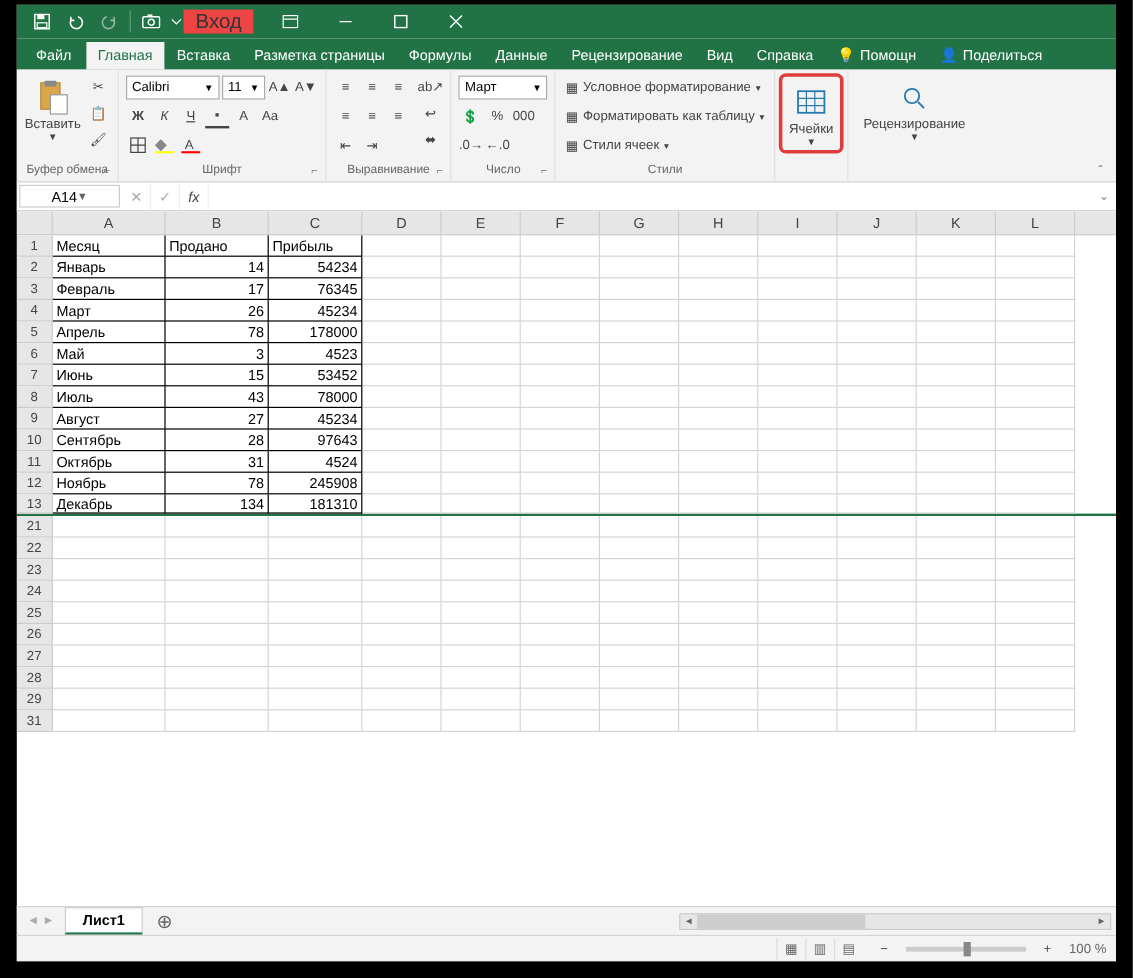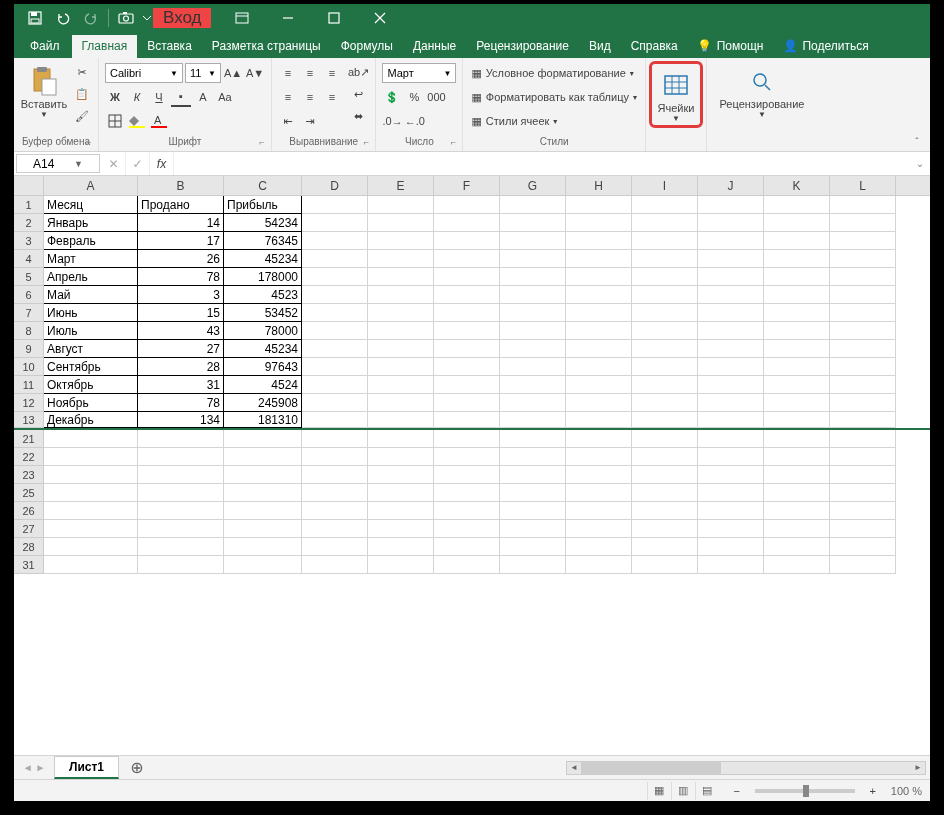--- a/index.html
+++ b/index.html
@@ -34,21 +34,21 @@
 .ribbon-row { display: flex; gap: 2px; align-items: center; height: 22px; }
 .ribbon-btn { min-width: 20px; height: 20px; display: flex; align-items: center; justify-content: center; cursor: pointer; font-size: 11px; color: #444; }
 .font-combo { height: 20px; border: 1px solid #ababab; background: #fff; font-size: 11px; padding: 0 4px; display: flex; align-items: center; }
 .dialog-launcher { position: absolute; bottom: 2px; right: 2px; width: 14px; height: 14px; font-size: 9px; display: flex; align-items: center; justify-content: center; cursor: pointer; color: #777; }
 .styles-item { display: flex; align-items: center; height: 22px; font-size: 11px; color: #444; cursor: pointer; padding: 0 2px; gap: 4px; }
 .ribbon-collapse { position: absolute; right: 4px; bottom: 2px; width: 18px; height: 14px; font-size: 10px; color: #666; cursor: pointer; display: flex; align-items: center; justify-content: center; }
 .highlighted { border: 3px solid #e03c3c; border-radius: 6px; padding: 2px; }
 
 
 .formula-bar { height: 24px; border-bottom: 1px solid #d4d4d4; display: flex; align-items: stretch; background: #fff; }
-.name-box { width: 84px; border: 1px solid #ccc; margin: 2px; font-size: 12px; padding: 0 16px; display: flex; align-items: center; justify-content: space-between; }
+.name-box { width: 84px; border: 1px solid #ccc; margin: 2px; font-size: 12px; padding: 0 16px; display: flex; align-items: center; justify-content: center; }
 .name-box-dd { font-size: 9px; color: #666; }
 .fb-btn { width: 24px; display: flex; align-items: center; justify-content: center; color: #aaa; cursor: pointer; font-size: 12px; border-right: 1px solid #eee; }
 .fb-input { flex: 1; border: none; outline: none; padding: 0 6px; font-size: 12px; }
 .fb-expand { width: 20px; display: flex; align-items: center; justify-content: center; color: #888; cursor: pointer; font-size: 10px; }
 
 
 .grid-area { flex: 1; display: flex; flex-direction: column; overflow: hidden; }
 .col-headers { display: flex; height: 20px; background: #e6e6e6; border-bottom: 1px solid #ccc; }
 .corner { width: 30px; background: #e6e6e6; border-right: 1px solid #ccc; }
 .col-h { border-right: 1px solid #ccc; font-size: 12px; color: #444; display: flex; align-items: center; justify-content: center; cursor: pointer; }
@@ -604,20 +604,35 @@
             <div class="cell" style="width: 66px;"></div>
             <div class="cell" style="width: 66px;"></div>
             <div class="cell" style="width: 66px;"></div>
             <div class="cell" style="width: 66px;"></div>
             <div class="cell" style="width: 66px;"></div>
             <div class="cell" style="width: 66px;"></div>
             <div class="cell" style="width: 66px;"></div>
             <div class="cell" style="width: 66px;"></div>
           </div>
           <div class="row">
+            <div class="row-h">24</div>
+            <div class="cell" style="width: 94px;"></div>
+            <div class="cell" style="width: 86px;"></div>
+            <div class="cell" style="width: 78px;"></div>
+            <div class="cell" style="width: 66px;"></div>
+            <div class="cell" style="width: 66px;"></div>
+            <div class="cell" style="width: 66px;"></div>
+            <div class="cell" style="width: 66px;"></div>
+            <div class="cell" style="width: 66px;"></div>
+            <div class="cell" style="width: 66px;"></div>
+            <div class="cell" style="width: 66px;"></div>
+            <div class="cell" style="width: 66px;"></div>
+            <div class="cell" style="width: 66px;"></div>
+          </div>
+          <div class="row">
             <div class="row-h">25</div>
             <div class="cell" style="width: 94px;"></div>
             <div class="cell" style="width: 86px;"></div>
             <div class="cell" style="width: 78px;"></div>
             <div class="cell" style="width: 66px;"></div>
             <div class="cell" style="width: 66px;"></div>
             <div class="cell" style="width: 66px;"></div>
             <div class="cell" style="width: 66px;"></div>
             <div class="cell" style="width: 66px;"></div>
             <div class="cell" style="width: 66px;"></div>
@@ -650,20 +665,35 @@
             <div class="cell" style="width: 66px;"></div>
             <div class="cell" style="width: 66px;"></div>
             <div class="cell" style="width: 66px;"></div>
             <div class="cell" style="width: 66px;"></div>
             <div class="cell" style="width: 66px;"></div>
             <div class="cell" style="width: 66px;"></div>
             <div class="cell" style="width: 66px;"></div>
           </div>
           <div class="row">
             <div class="row-h">28</div>
+            <div class="cell" style="width: 94px;"></div>
+            <div class="cell" style="width: 86px;"></div>
+            <div class="cell" style="width: 78px;"></div>
+            <div class="cell" style="width: 66px;"></div>
+            <div class="cell" style="width: 66px;"></div>
+            <div class="cell" style="width: 66px;"></div>
+            <div class="cell" style="width: 66px;"></div>
+            <div class="cell" style="width: 66px;"></div>
+            <div class="cell" style="width: 66px;"></div>
+            <div class="cell" style="width: 66px;"></div>
+            <div class="cell" style="width: 66px;"></div>
+            <div class="cell" style="width: 66px;"></div>
+          </div>
+          <div class="row">
+            <div class="row-h">29</div>
             <div class="cell" style="width: 94px;"></div>
             <div class="cell" style="width: 86px;"></div>
             <div class="cell" style="width: 78px;"></div>
             <div class="cell" style="width: 66px;"></div>
             <div class="cell" style="width: 66px;"></div>
             <div class="cell" style="width: 66px;"></div>
             <div class="cell" style="width: 66px;"></div>
             <div class="cell" style="width: 66px;"></div>
             <div class="cell" style="width: 66px;"></div>
             <div class="cell" style="width: 66px;"></div>

